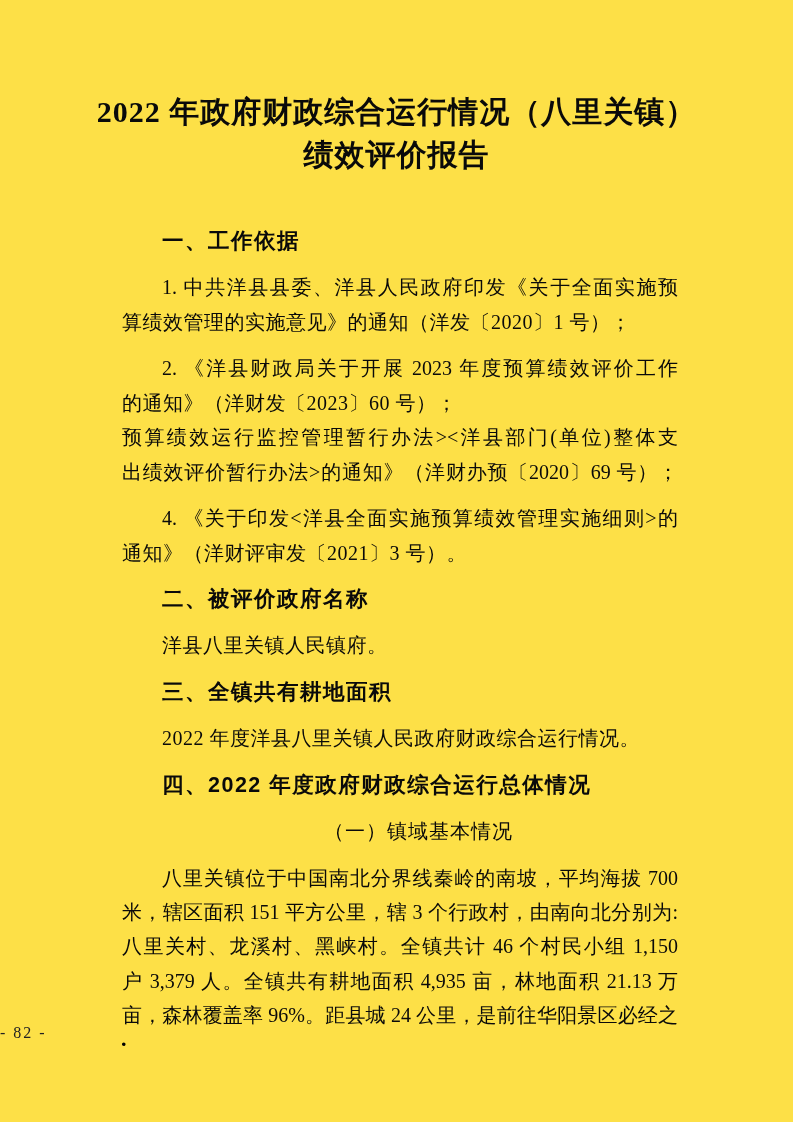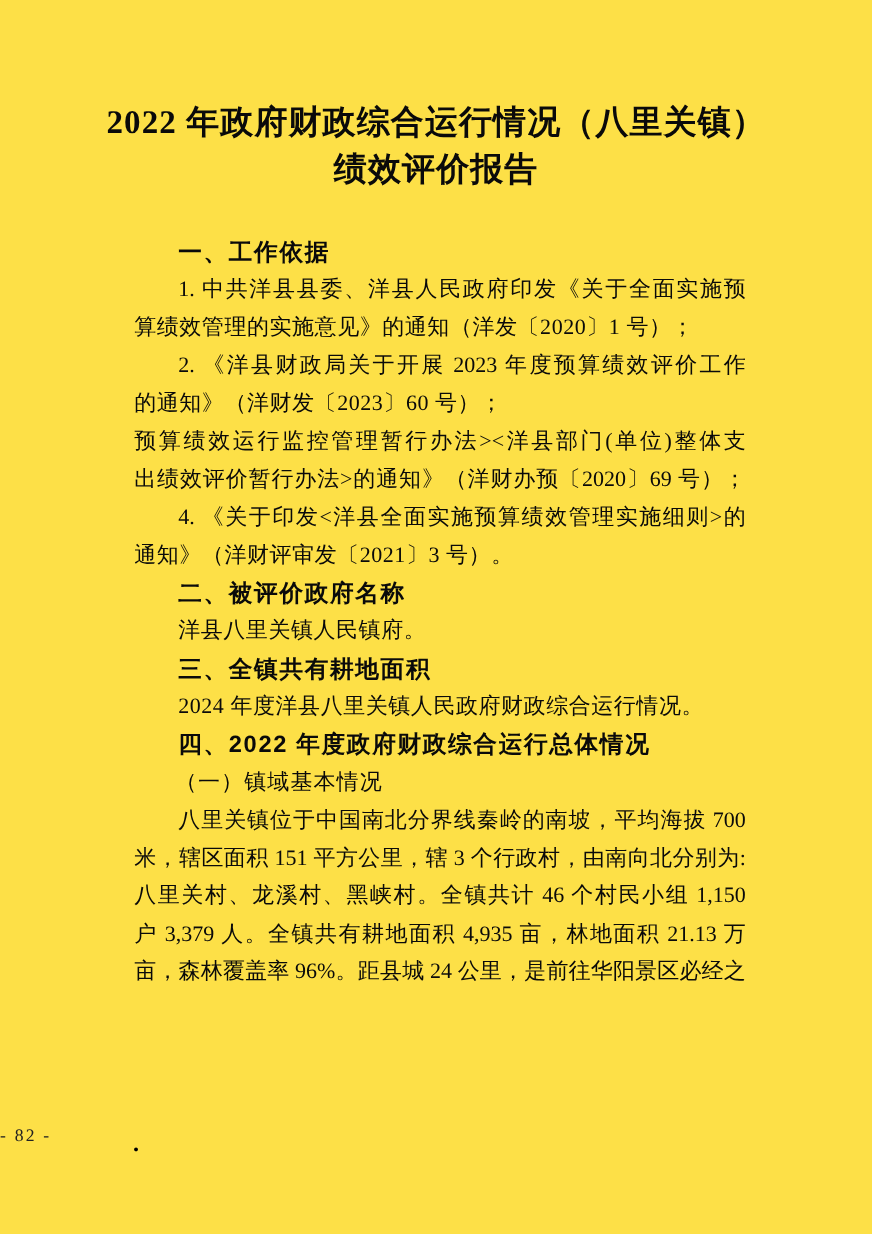--- a/index.html
+++ b/index.html
@@ -30,31 +30,32 @@
     left: 122px;
     width: 556px;
   }
   .ln {
     height: 34.45px;
     line-height: 34.45px;
     font-size: 20px;
     white-space: nowrap;
     letter-spacing: 0.5px;
   }
-  .ln.ind { text-indent: 40px; }
+  .ln.ind { text-indent: 40px; margin-top: 12px; }
   .ln.h1 {
     font-family: "Liberation Sans", sans-serif;
     font-weight: bold;
     font-size: 21.5px;
     letter-spacing: 1.5px;
   }
   .ln.h2 {
     font-size: 20px;
     letter-spacing: 1px;
     text-indent: 37px;
+    text-align: center;
   }
   .ln.jst {
     white-space: normal;
     letter-spacing: 0;
     text-align: justify;
     text-align-last: justify;
     overflow: hidden;
   }
   .footer {
     position: absolute;
@@ -92,21 +93,21 @@
       <div class="ln body">算绩效管理的实施意见》的通知（洋发〔2020〕1 号）；</div>
       <div class="ln body ind jst">2. 《洋县财政局关于开展 2023 年度预算绩效评价工作</div>
       <div class="ln body">的通知》（洋财发〔2023〕60 号）；</div>
       <div class="ln body jst">预算绩效运行监控管理暂行办法&gt;&lt;洋县部门(单位)整体支</div>
       <div class="ln body jst">出绩效评价暂行办法&gt;的通知》（洋财办预〔2020〕69 号）；</div>
       <div class="ln body ind jst">4. 《关于印发&lt;洋县全面实施预算绩效管理实施细则&gt;的</div>
       <div class="ln body">通知》（洋财评审发〔2021〕3 号）。</div>
       <div class="ln h1 ind">二、被评价政府名称</div>
       <div class="ln body ind">洋县八里关镇人民镇府。</div>
       <div class="ln h1 ind">三、全镇共有耕地面积</div>
-      <div class="ln body ind">2024 年度洋县八里关镇人民政府财政综合运行情况。</div>
+      <div class="ln body ind">2022 年度洋县八里关镇人民政府财政综合运行情况。</div>
       <div class="ln h1 ind">四、2022 年度政府财政综合运行总体情况</div>
       <div class="ln h2 ind">（一）镇域基本情况</div>
       <div class="ln body ind jst">八里关镇位于中国南北分界线秦岭的南坡，平均海拔 700</div>
       <div class="ln body jst">米，辖区面积 151 平方公里，辖 3 个行政村，由南向北分别为:</div>
       <div class="ln body jst">八里关村、龙溪村、黑峡村。全镇共计 46 个村民小组 1,150</div>
       <div class="ln body jst">户 3,379 人。全镇共有耕地面积 4,935 亩，林地面积 21.13 万</div>
       <div class="ln body jst">亩，森林覆盖率 96%。距县城 24 公里，是前往华阳景区必经之</div>
     </div>
 
   <div class="footer">- 82 -</div>

